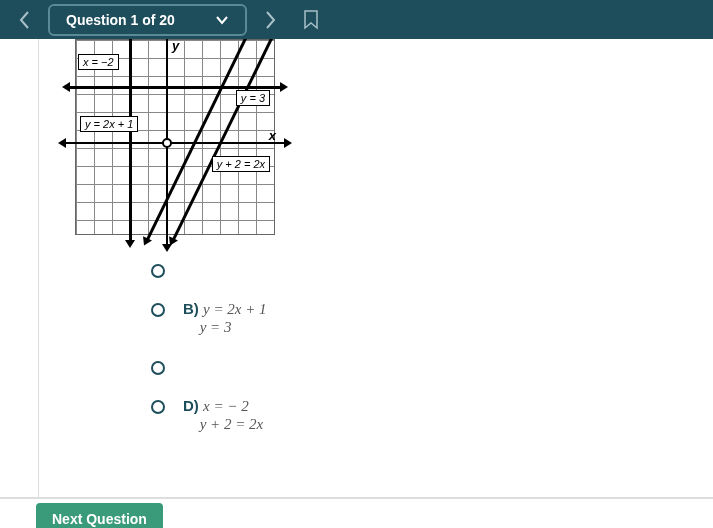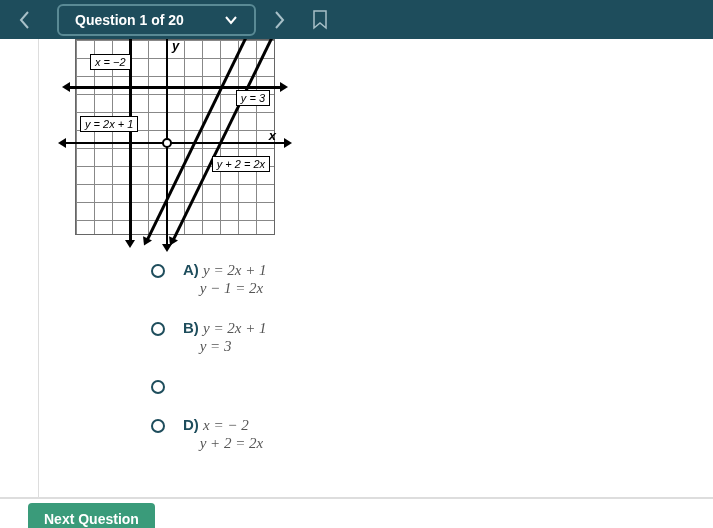--- a/index.html
+++ b/index.html
@@ -33,21 +33,20 @@
       color: #a8c0c8;
     }
     .question-selector {
       border: 2px solid #5a8a95;
       border-radius: 6px;
       padding: 6px 16px;
       display: flex;
       align-items: center;
       gap: 40px;
       cursor: pointer;
-      margin-left: 9px;
     }
     .question-selector-text {
       color: #fff;
       font-weight: 700;
       font-size: 14px;
     }
     .chevron-down {
       color: #fff;
     }
     .bookmark {
@@ -226,21 +225,21 @@
     }
     .graph-label {
       position: absolute;
       background: #fff;
       border: 1px solid #000;
       padding: 1px 4px;
       font-size: 11px;
       font-style: italic;
       white-space: nowrap;
     }
-    .lbl1 { left: 14px; top: 14px; }
+    .lbl1 { left: 2px; top: 14px; }
     .lbl2 { right: 4px; top: 50px; }
     .lbl3 { left: 4px; top: 76px; }
     .lbl4 { right: 4px; top: 116px; }
     .answers {
       padding: 16px 0 0 112px;
     }
     .answer-option {
       display: flex;
       align-items: flex-start;
       gap: 18px;
@@ -268,21 +267,21 @@
       font-style: italic;
       color: #555;
     }
     .footer {
       position: absolute;
       bottom: 0;
       left: 0;
       right: 0;
       background: #fff;
       border-top: 2px solid #ddd;
-      padding: 8px 28px;
+      padding: 8px 36px;
       height: 31px;
     }
     .next-button {
       background: #3a9b7a;
       color: #fff;
       border: none;
       padding: 8px 16px;
       border-radius: 4px;
       font-weight: 700;
       font-size: 14px;
@@ -343,25 +342,20 @@
       <div class="graph-label lbl1">x = −2</div>
       <div class="graph-label lbl2">y = 3</div>
       <div class="graph-label lbl3">y = 2x + 1</div>
       <div class="graph-label lbl4">y + 2 = 2x</div>
     </div>
   </div>
 
   <div class="answers">
     <div class="answer-option">
       <div class="radio-circle"></div>
-      <div class="answer-text">
-        <span class="answer-label">A)</span>
-        <span class="math">y = 2x + 1</span><br>
-        &nbsp;&nbsp;&nbsp;&nbsp;<span class="math">y − 1 = 2x</span>
-      </div>
     </div>
 
     <div class="answer-option">
       <div class="radio-circle"></div>
       <div class="answer-text">
         <span class="answer-label">B)</span>
         <span class="math">y = 2x + 1</span><br>
         &nbsp;&nbsp;&nbsp;&nbsp;<span class="math">y = 3</span>
       </div>
     </div>

